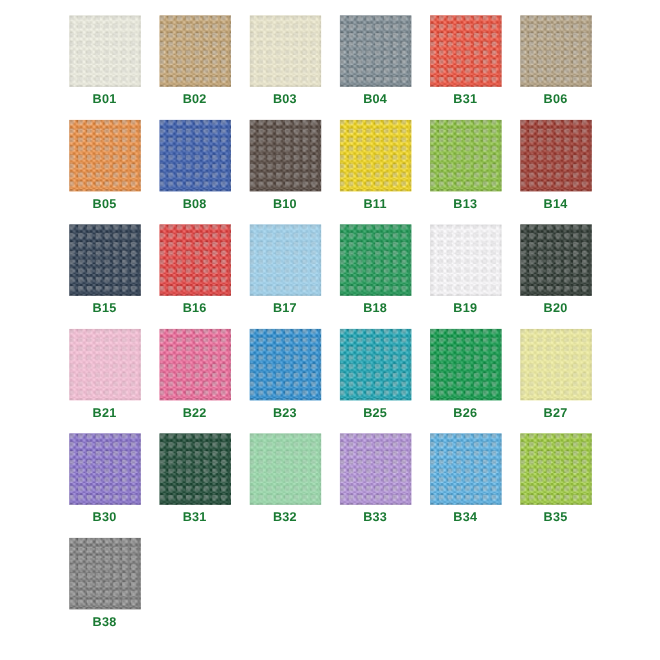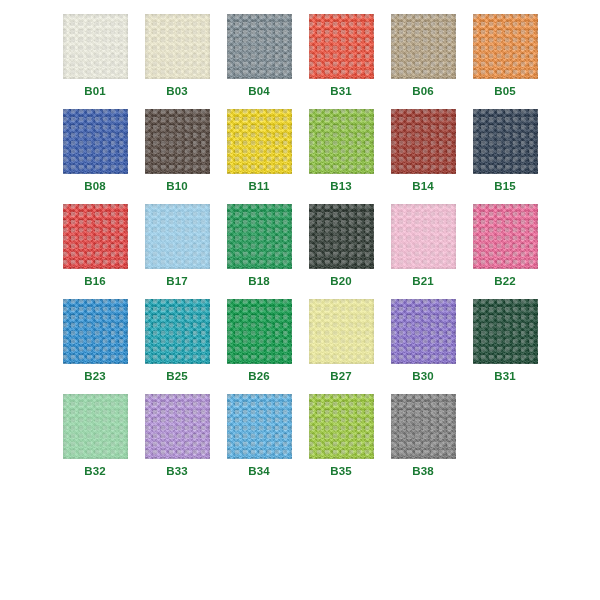--- a/index.html
+++ b/index.html
@@ -93,20 +93,24 @@
 </head>
 <body>
 
 <div id="swatch-chart">
   <div class="swatch-grid">
       <div class="swatch-cell">
         <div class="swatch-chip pale" style="background-color: rgb(239, 239, 226);"></div>
         <div class="swatch-label">B01</div>
       </div>
       <div class="swatch-cell">
+        <div class="swatch-chip mid" style="background-color: rgb(201, 168, 118);"></div>
+        <div class="swatch-label">B02</div>
+      </div>
+      <div class="swatch-cell">
         <div class="swatch-chip pale" style="background-color: rgb(238, 234, 208);"></div>
         <div class="swatch-label">B03</div>
       </div>
       <div class="swatch-cell">
         <div class="swatch-chip mid" style="background-color: rgb(123, 138, 147);"></div>
         <div class="swatch-label">B04</div>
       </div>
       <div class="swatch-cell">
         <div class="swatch-chip mid" style="background-color: rgb(242, 80, 60);"></div>
         <div class="swatch-label">B31</div>
@@ -149,20 +153,24 @@
       </div>
       <div class="swatch-cell">
         <div class="swatch-chip pale" style="background-color: rgb(163, 212, 238);"></div>
         <div class="swatch-label">B17</div>
       </div>
       <div class="swatch-cell">
         <div class="swatch-chip deep" style="background-color: rgb(31, 154, 86);"></div>
         <div class="swatch-label">B18</div>
       </div>
       <div class="swatch-cell">
+        <div class="swatch-chip pale" style="background-color: rgb(251, 250, 252);"></div>
+        <div class="swatch-label">B19</div>
+      </div>
+      <div class="swatch-cell">
         <div class="swatch-chip deep" style="background-color: rgb(47, 58, 51);"></div>
         <div class="swatch-label">B20</div>
       </div>
       <div class="swatch-cell">
         <div class="swatch-chip pale" style="background-color: rgb(247, 194, 216);"></div>
         <div class="swatch-label">B21</div>
       </div>
       <div class="swatch-cell">
         <div class="swatch-chip mid" style="background-color: rgb(242, 105, 155);"></div>
         <div class="swatch-label">B22</div>

